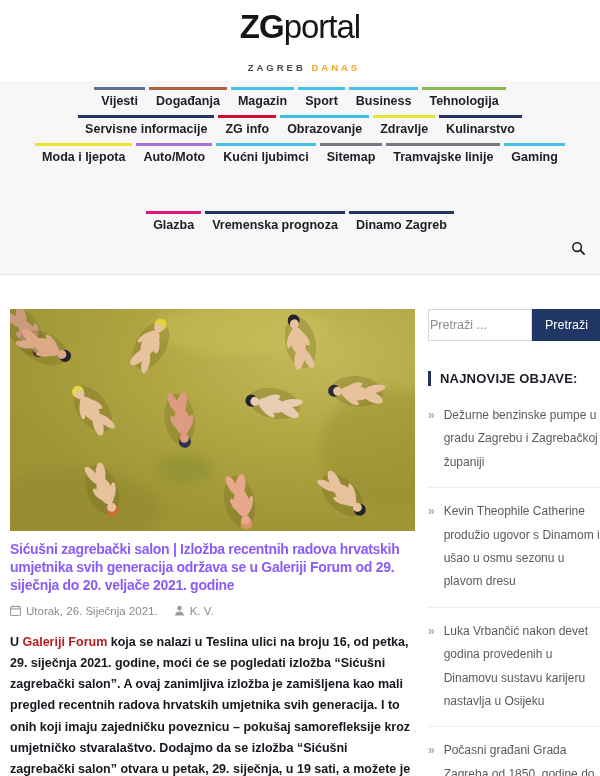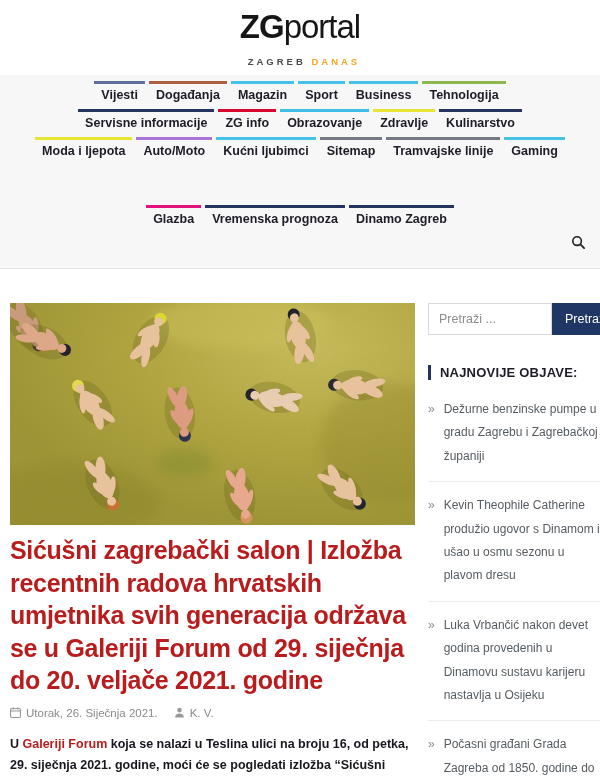--- a/index.html
+++ b/index.html
@@ -5,51 +5,51 @@
   * { margin:0; padding:0; box-sizing:border-box; }
   html,body { width:600px; min-height:776px; background:#fff; overflow-x:hidden;
     font-family:"Liberation Sans", sans-serif; }
 
   
   .site-header { background:#fff; text-align:center; padding:10px 0 6px; }
   .logo { display:inline-block; text-align:right; cursor:pointer; }
   .logo-main { font-size:33px; line-height:1; letter-spacing:-1px; color:#161616; }
   .logo-zg { font-weight:700;margin-top:48px; }
   .logo-portal { font-weight:400; }
-  .logo-sub { font-size:9.5px; font-weight:700; letter-spacing:3px; color:#4a4a4a; margin-top:13px; }
+  .logo-sub { font-size:9.5px; font-weight:700; letter-spacing:3px; color:#4a4a4a; margin-top:19px; }
   .logo-danas { color:#f5a623; }
 
   
   nav.main-nav { background:#f7f7f7; border-bottom:1px solid #e3e3e3; padding:6px 0 6px; }
   .nav-row { text-align:center; }
   .nav-item { display:inline-block; border-top:3px solid #999; margin:0 2px;
     padding:4px 7px 7px; font-size:12.5px; font-weight:700; color:#1d1d27;
     text-decoration:none; cursor:pointer; white-space:nowrap; }
   .nav-search-row { text-align:right; padding:2px 14px 8px; }
   .nav-search-toggle { display:inline-block; cursor:pointer; line-height:0; }
 
   
   main.page { display:flex; align-items:flex-start; gap:13px; padding:34px 0 30px 10px; }
   .article-col { flex:0 0 405px; width:405px; }
   .sidebar-col { flex:0 0 178px; width:178px; }
 
   
   .article-image { width:405px; height:222px; display:block; }
-  h1.article-title { margin:9px 0 10px; font-size:25px; line-height:1.3;
-    letter-spacing:-0.3px; color:#b91c1c; font-weight:700; }
+  h1.article-title { margin:9px 0 10px; font-size:14px; line-height:1.3;
+    letter-spacing:-0.3px; color:#8b5cf6; font-weight:700; }
   .article-meta { display:flex; align-items:center; gap:16px; color:#8b8b8b;
     font-size:11.5px; margin-bottom:14px; }
   .meta-chunk { display:flex; align-items:center; gap:5px; }
   .article-body { font-size:12.5px; font-weight:700; line-height:1.7; color:#17171f; }
   .article-body a { color:#b91c1c; text-decoration:none; cursor:pointer; }
 
   
   .search-form { display:flex; width:192px; }
-  .search-input { width:124px; border:1px solid #d9d9d9; background:#fff; outline:none;
-    padding:8px 10px; font-size:12.5px; color:#7f1d1d; font-family:inherit; }
+  .search-input { width:104px; border:1px solid #d9d9d9; background:#fff; outline:none;
+    padding:8px 1px; font-size:12.5px; color:#7f1d1d; font-family:inherit; }
   .search-input::placeholder { color:#8d8d8d; }
   .search-btn { border:none; background:#203664; color:#fff; font-size:12.5px;
     padding:8px 13px; cursor:pointer; font-family:inherit; white-space:nowrap; }
   .latest-title { margin-top:30px; border-left:3px solid #24335f; padding-left:9px;
     font-size:13px; font-weight:700; color:#1d1d27; letter-spacing:0.2px; }
   .latest-list { margin-top:6px; }
   .latest-item { display:flex; gap:9px; padding:12px 0 13px; border-bottom:1px solid #ececec;
     font-size:12px; line-height:1.95; color:#565c61; text-decoration:none; cursor:pointer; }
   .latest-item .chev { color:#8a9096; font-size:12px; line-height:1.9; }
 </style>

